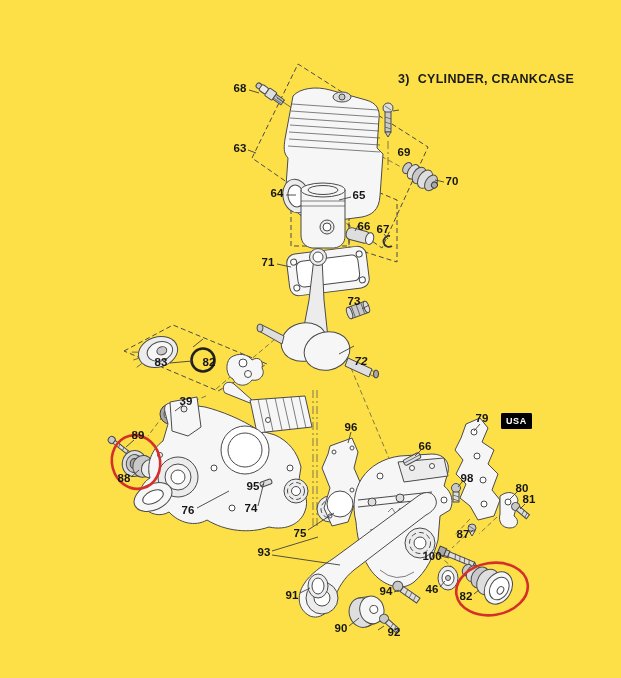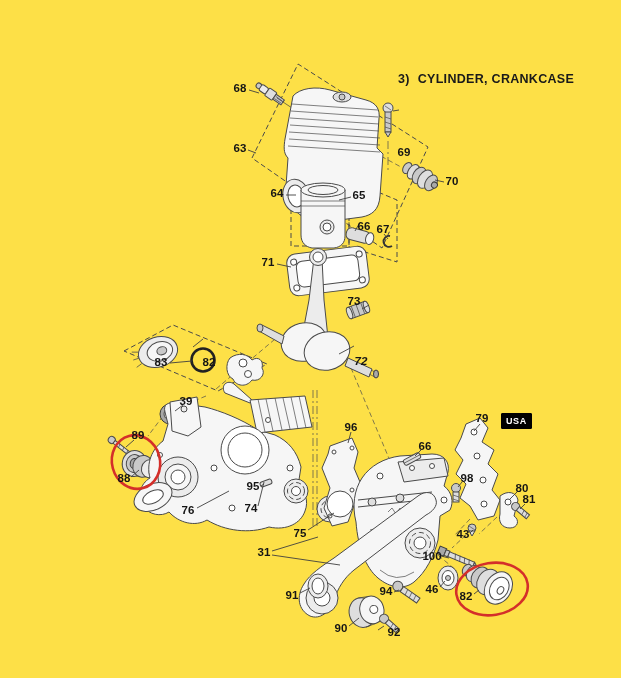--- a/index.html
+++ b/index.html
@@ -423,24 +423,24 @@
       <div class="plabel" style="left: 124px; top: 479px;">88</div>
       <div class="plabel" style="left: 351px; top: 428px;">96</div>
       <div class="plabel" style="left: 425px; top: 447px;">66</div>
       <div class="plabel" style="left: 482px; top: 419px;">79</div>
       <div class="plabel" style="left: 467px; top: 479px;">98</div>
       <div class="plabel" style="left: 522px; top: 489px;">80</div>
       <div class="plabel" style="left: 529px; top: 500px;">81</div>
       <div class="plabel" style="left: 188px; top: 511px;">76</div>
       <div class="plabel" style="left: 251px; top: 509px;">74</div>
       <div class="plabel" style="left: 300px; top: 534px;">75</div>
-      <div class="plabel" style="left: 264px; top: 553px;">31</div>
+      <div class="plabel" style="left: 264px; top: 553px;">93</div>
       <div class="plabel" style="left: 253px; top: 487px;">95</div>
       <div class="plabel" style="left: 292px; top: 596px;">91</div>
       <div class="plabel" style="left: 386px; top: 592px;">94</div>
       <div class="plabel" style="left: 341px; top: 629px;">90</div>
       <div class="plabel" style="left: 370px; top: 633px; padding-left: 48px;">92</div>
-      <div class="plabel" style="left: 463px; top: 535px;">43</div>
+      <div class="plabel" style="left: 463px; top: 535px;">87</div>
       <div class="plabel" style="left: 432px; top: 557px;">100</div>
       <div class="plabel" style="left: 432px; top: 590px;">46</div>
       <div class="plabel" style="left: 466px; top: 597px;">82</div>
     </div>
 </div>
 
 </body></html>

